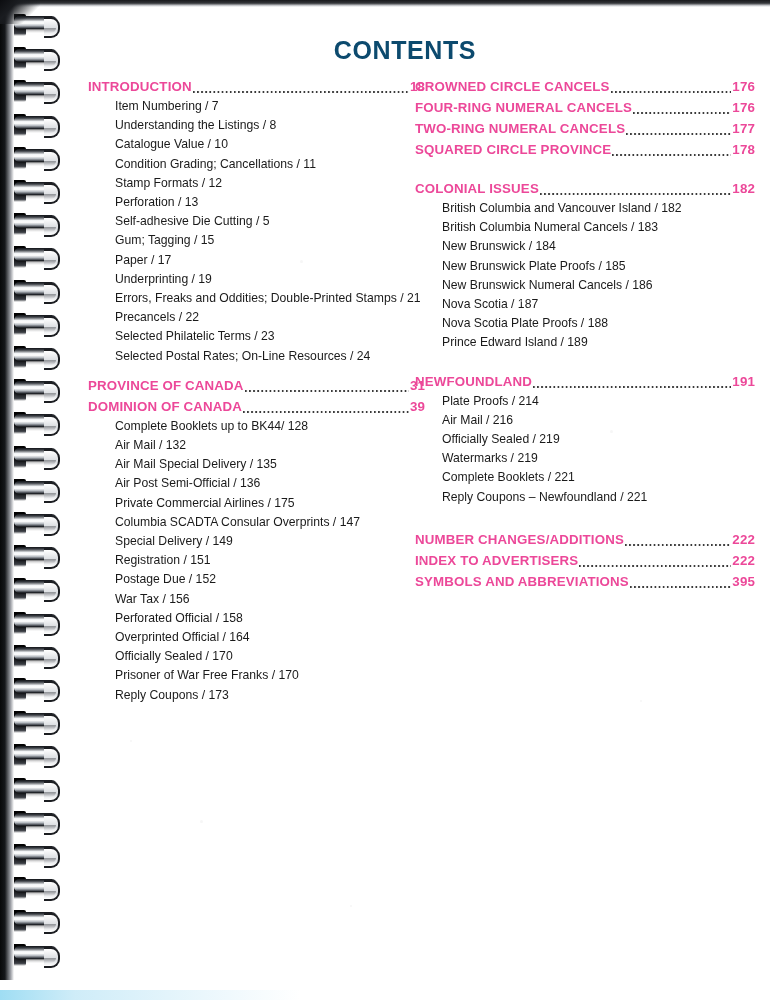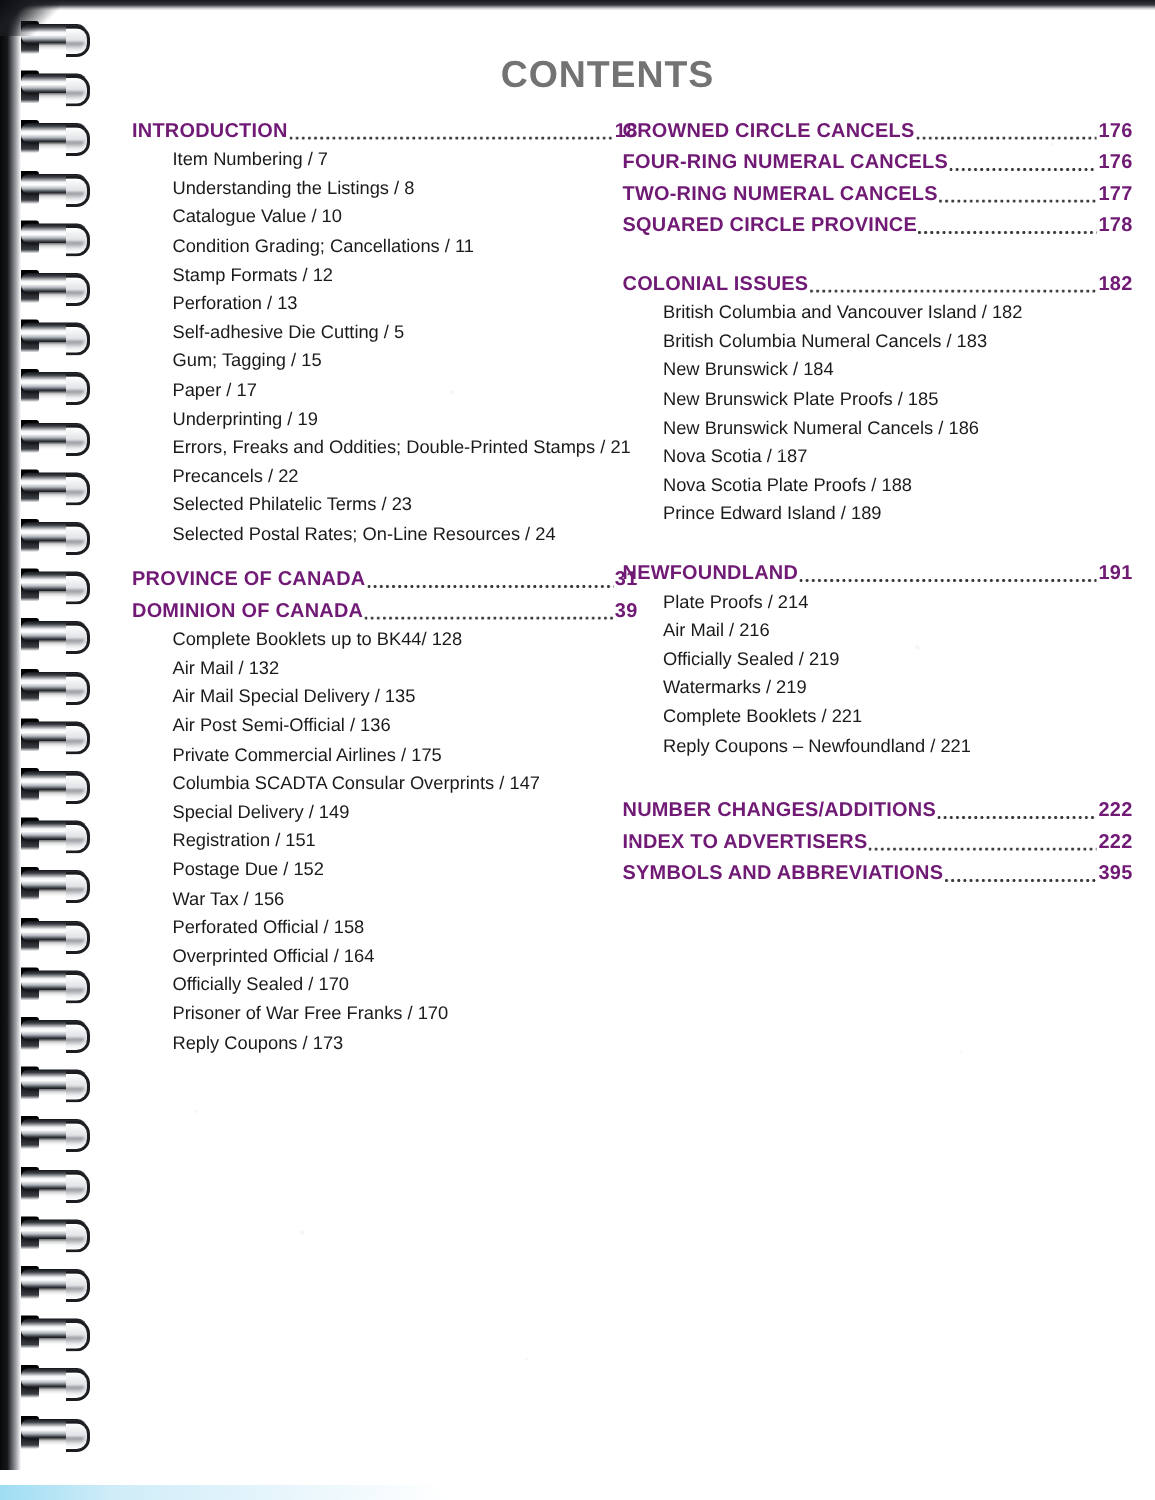--- a/index.html
+++ b/index.html
@@ -109,38 +109,38 @@
   }
 
   #title {
     position: absolute;
     left: 0; top: 36px;
     width: 690px;
     text-align: center;
     font-size: 25px;
     font-weight: bold;
     letter-spacing: .6px;
-    color: #737373;
+    color: #0c4a6e;
   }
 
   .column {
     position: absolute;
     top: 76px;
   }
   #col-left  { left: 28px;  width: 337px; }
   #col-right { left: 355px; width: 340px; }
 
   
   .head {
     display: flex;
     align-items: flex-end;
     font-size: 13.3px;
     font-weight: bold;
     letter-spacing: .15px;
-    color: #701a75;
+    color: #ec4899;
     line-height: 21px;
     white-space: nowrap;
   }
   .head .label { flex: 0 0 auto; }
   .head .leader {
     flex: 1 1 auto;
     min-width: 8px;
     margin: 0 1px 3px 1px;
     height: 4px;
     overflow: hidden;

